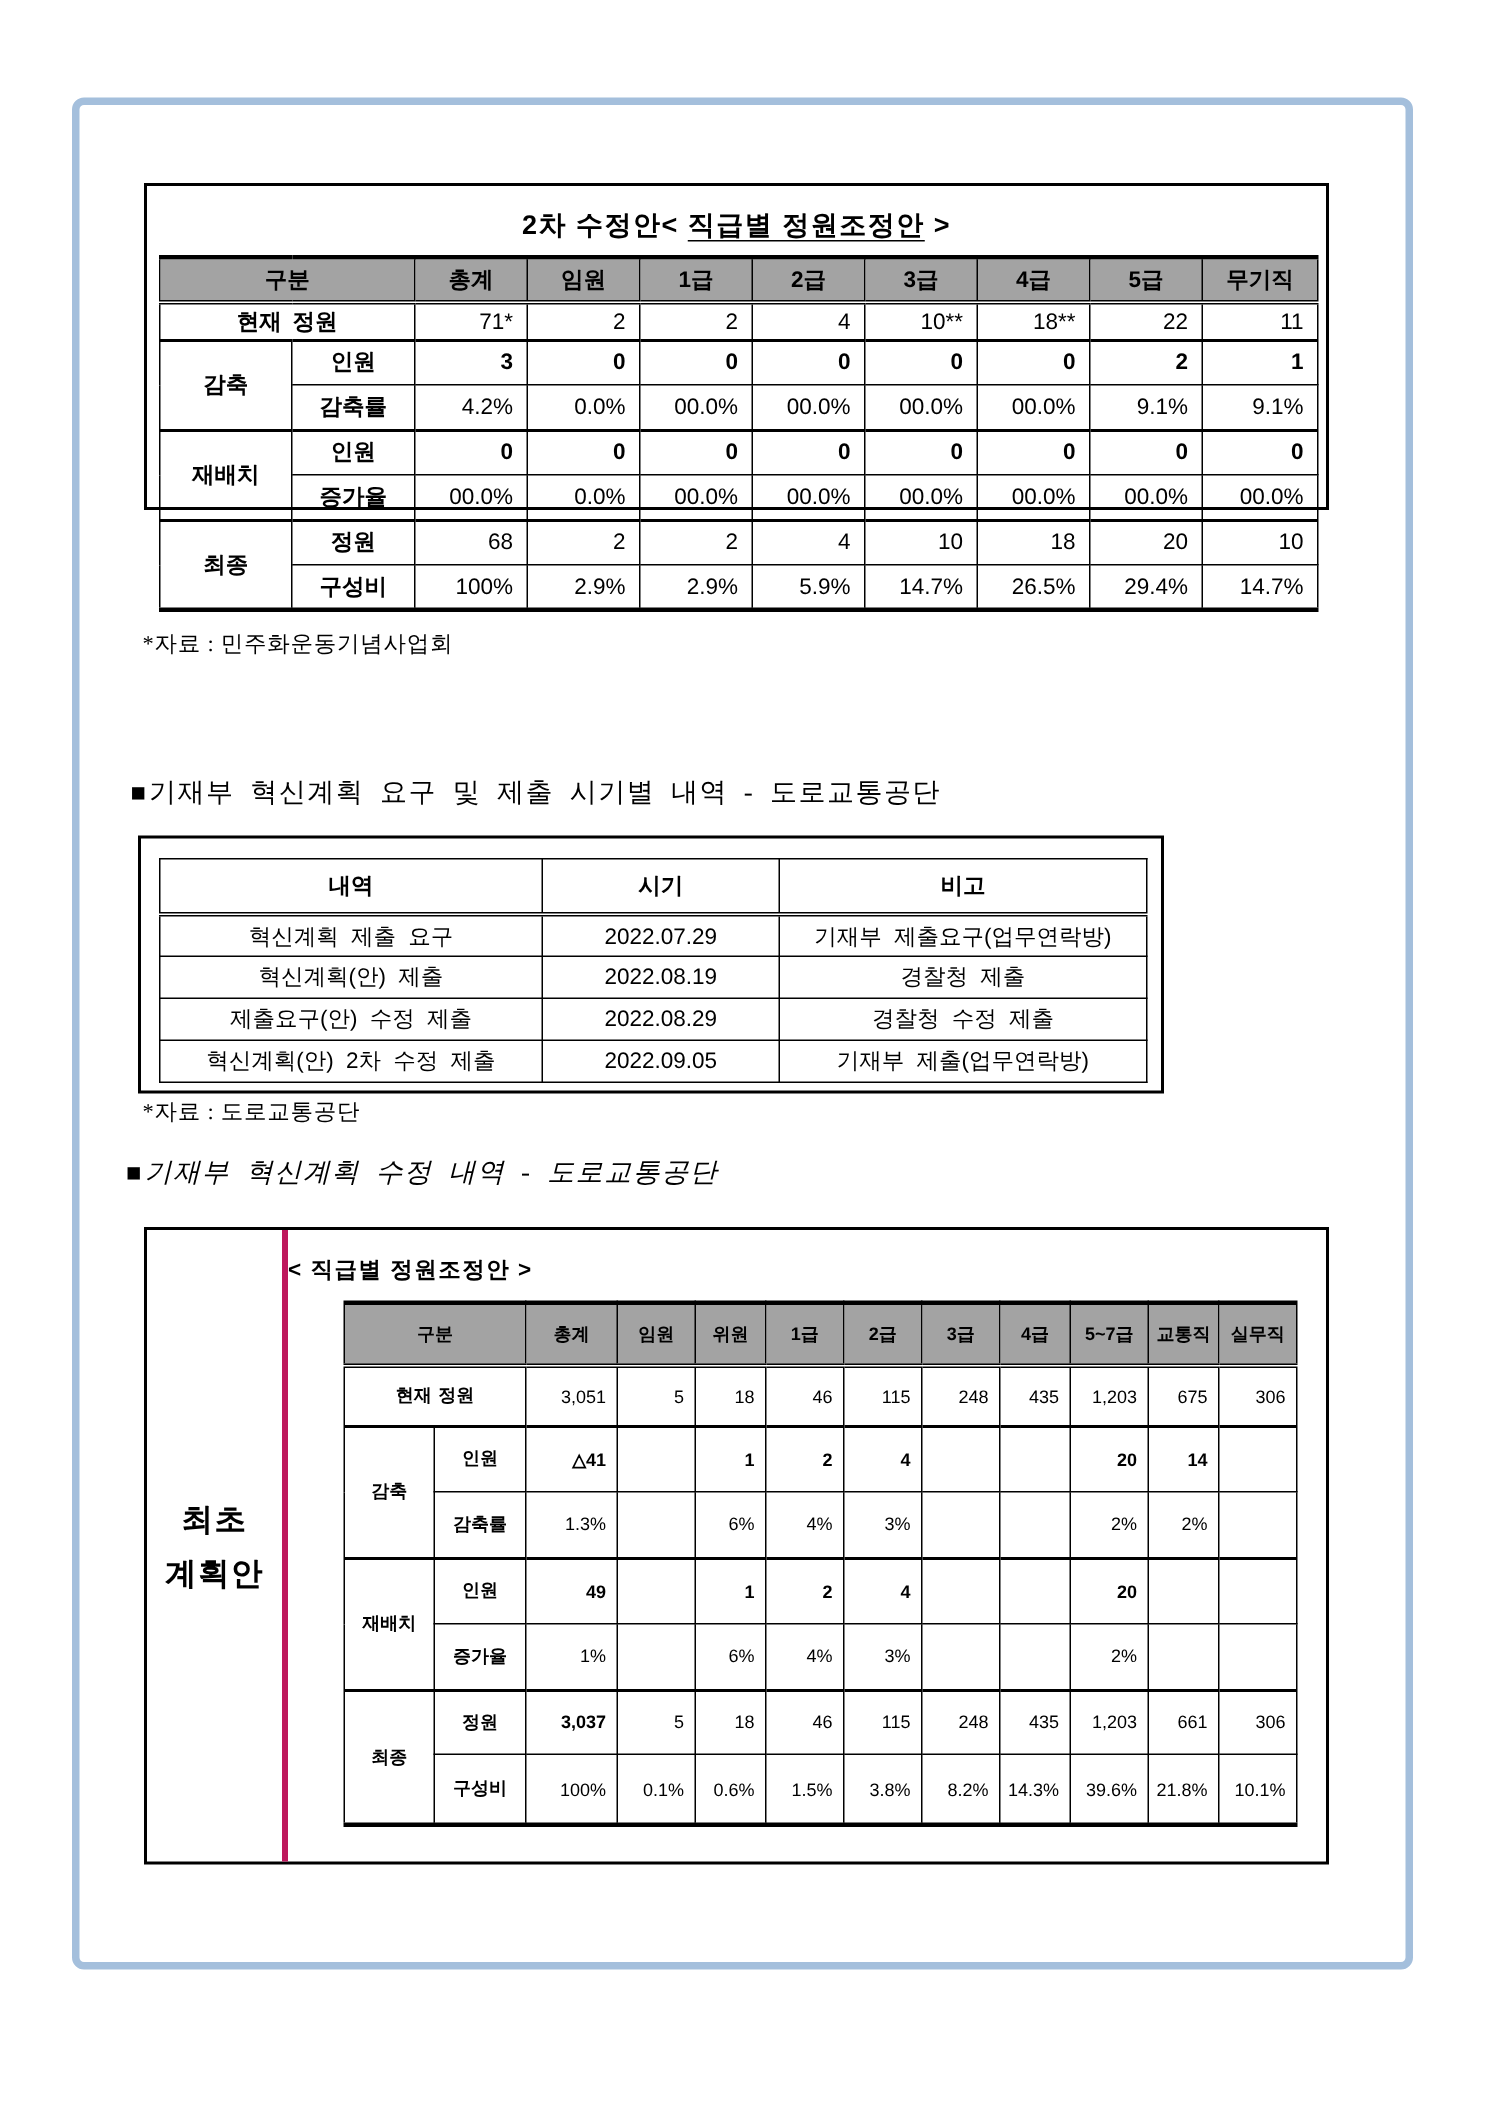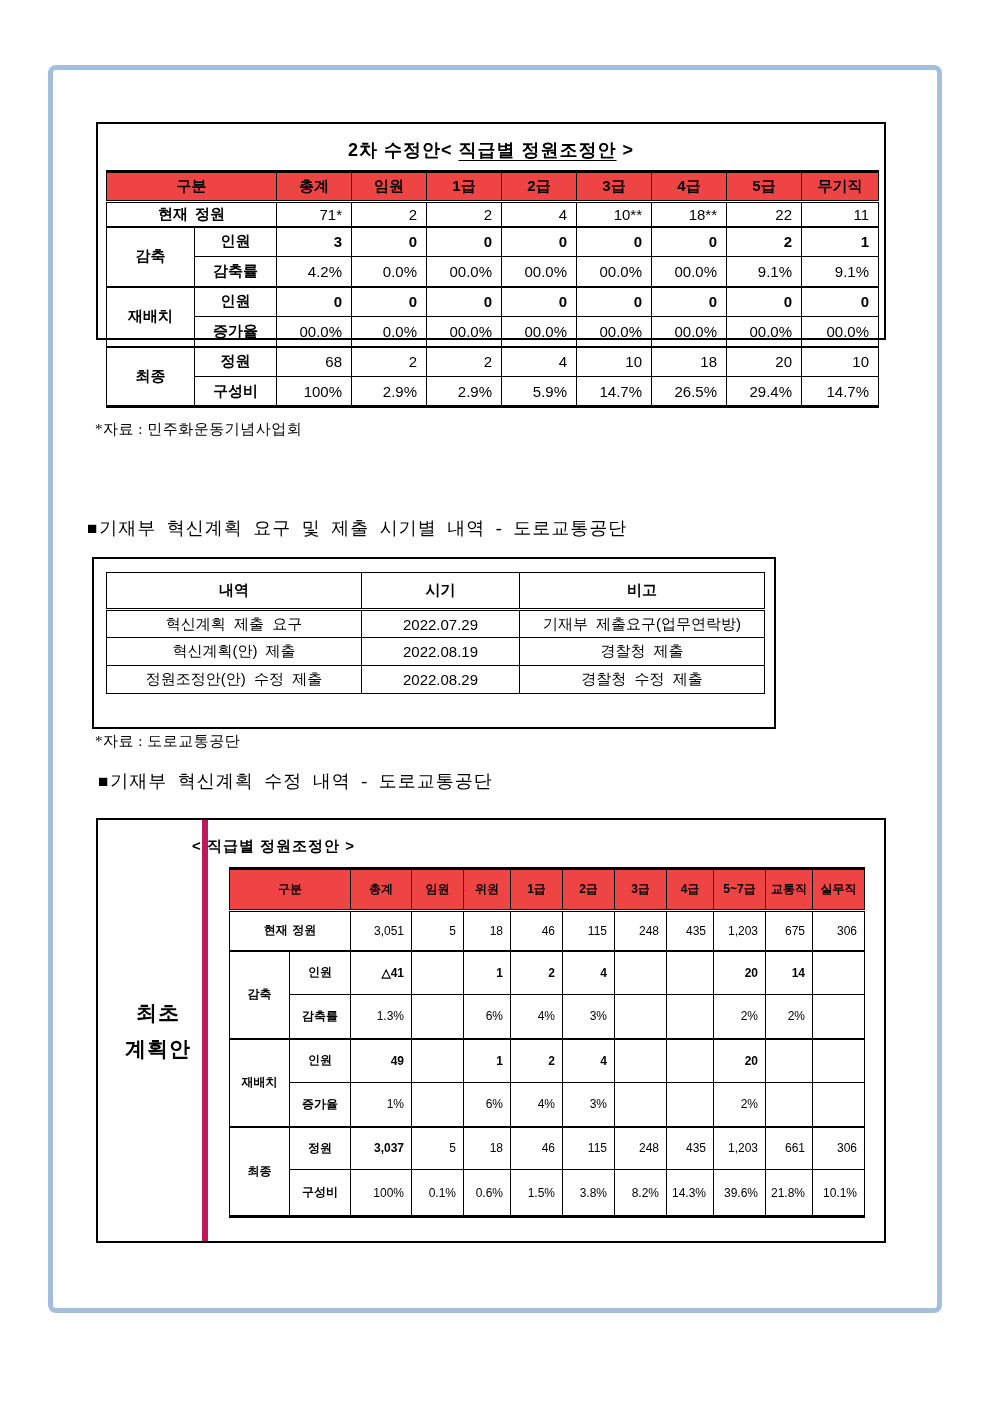--- a/index.html
+++ b/index.html
@@ -19,21 +19,21 @@
   #t1-box { left:96px; top:122px; width:790px; height:218px; }
   .t1-title { margin-top:14px; text-align:center; font-size:18px; font-weight:bold; letter-spacing:1px; }
   .u { text-decoration:underline; text-underline-offset:4px; }
 
   table.dt {
     border-collapse:collapse; table-layout:fixed;
     border-left:1px solid #000; border-right:1px solid #000;
     border-top:3px solid #000; border-bottom:3px solid #000;
   }
   .dt th, .dt td { border:1px solid #000; padding:0; vertical-align:middle; overflow:hidden; white-space:nowrap; }
-  .dt th { background:#ef4444; font-weight:bold; text-align:center; border-bottom:3px double #000; }
+  .dt th { background:#a3a3a3; font-weight:bold; text-align:center; border-bottom:3px double #000; }
   .lbl { text-align:center; font-weight:bold; word-spacing:3px; }
   .num { text-align:right; }
   .b   { font-weight:bold; }
   tr.sep td { border-top:2px solid #000; }
 
   #t1 { position:absolute; left:8px; top:46px; width:772px; font-size:15px; }
   #t1 tr { height:30px; }
   #t1 tr:first-child { height:30px; }
   #t1 tr:nth-child(2) { height:25px; }
   #t1 .num { padding-right:9px; }
@@ -43,39 +43,39 @@
     font-size:15px; letter-spacing:0.5px;
   }
   #note1 { left:95px; top:420px; }
   #note2 { left:95px; top:732px; }
 
   .heading {
     position:absolute; font-family:"Liberation Serif", serif;
     font-size:18px; letter-spacing:1px; word-spacing:5px;
   }
   #heading1 { left:87px; top:516px; }
-  #heading2 { left:98px; top:769px; }
+  #heading2 { left:84px; top:769px;font-style:italic; }
   .bullet { font-family:"Liberation Sans", sans-serif; font-size:17px; margin-right:1px; }
 
   
   #t2-box { left:92px; top:557px; width:684px; height:172px; }
   #t2 { position:absolute; left:12px; top:13px; width:658px; font-size:15px;
         border-top:1px solid #000; border-bottom:1px solid #000; }
   #t2 th { background:#fff; word-spacing:3px; }
   #t2 td { text-align:center; word-spacing:4px; }
   #t2 tr { height:28px; }
   #t2 tr:first-child { height:37px;padding-left:48px; }
 
   
   #t3-box { left:96px; top:818px; width:790px; height:425px; }
   .t3-side {
     position:absolute; left:0; top:0; bottom:0; width:94px;
-    border-right:6px solid #be185d;
+    border-right:4px solid #be185d;
     display:flex; flex-direction:column; align-items:center; justify-content:center;
-    gap:8px; font-size:21px; font-weight:bold; letter-spacing:1px;margin-left:16px;
+    gap:8px; font-size:21px; font-weight:bold; letter-spacing:1px;
   }
   .t3-title { position:absolute; left:94px; right:0; top:17px; text-align:left; font-size:15px; font-weight:bold; letter-spacing:1px; }
   #t3 { position:absolute; left:131px; top:47px; width:635px; font-size:12px; }
   #t3 tr { height:44px; }
   #t3 tr:first-child { height:42px; }
   #t3 tr:nth-child(2) { height:40px; }
   #t3 tr:nth-child(7) { height:43px; }
   #t3 tr:nth-child(8) { height:47px; }
   #t3 .num { padding-right:7px; }
   #t3 .lbl { word-spacing:1px; }
@@ -217,23 +217,28 @@
       <td>혁신계획 제출 요구</td>
       <td>2022.07.29</td>
       <td>기재부 제출요구(업무연락방)</td>
     </tr>
     <tr>
       <td>혁신계획(안) 제출</td>
       <td>2022.08.19</td>
       <td>경찰청 제출</td>
     </tr>
     <tr>
-      <td>정원조정안(안) 수정 제출</td>
+      <td>제출요구(안) 수정 제출</td>
       <td>2022.08.29</td>
       <td>경찰청 수정 제출</td>
+    </tr>
+    <tr>
+      <td>혁신계획(안) 2차 수정 제출</td>
+      <td>2022.09.05</td>
+      <td>기재부 제출(업무연락방)</td>
     </tr>
   </tbody>
     </table>
 </div>
 
 <div class="note" id="note2">*자료 : 도로교통공단</div>
 
 <div class="heading" id="heading2"><span class="bullet">■</span><span>기재부 혁신계획 수정 내역 - 도로교통공단</span></div>
 
 <div class="box" id="t3-box">

